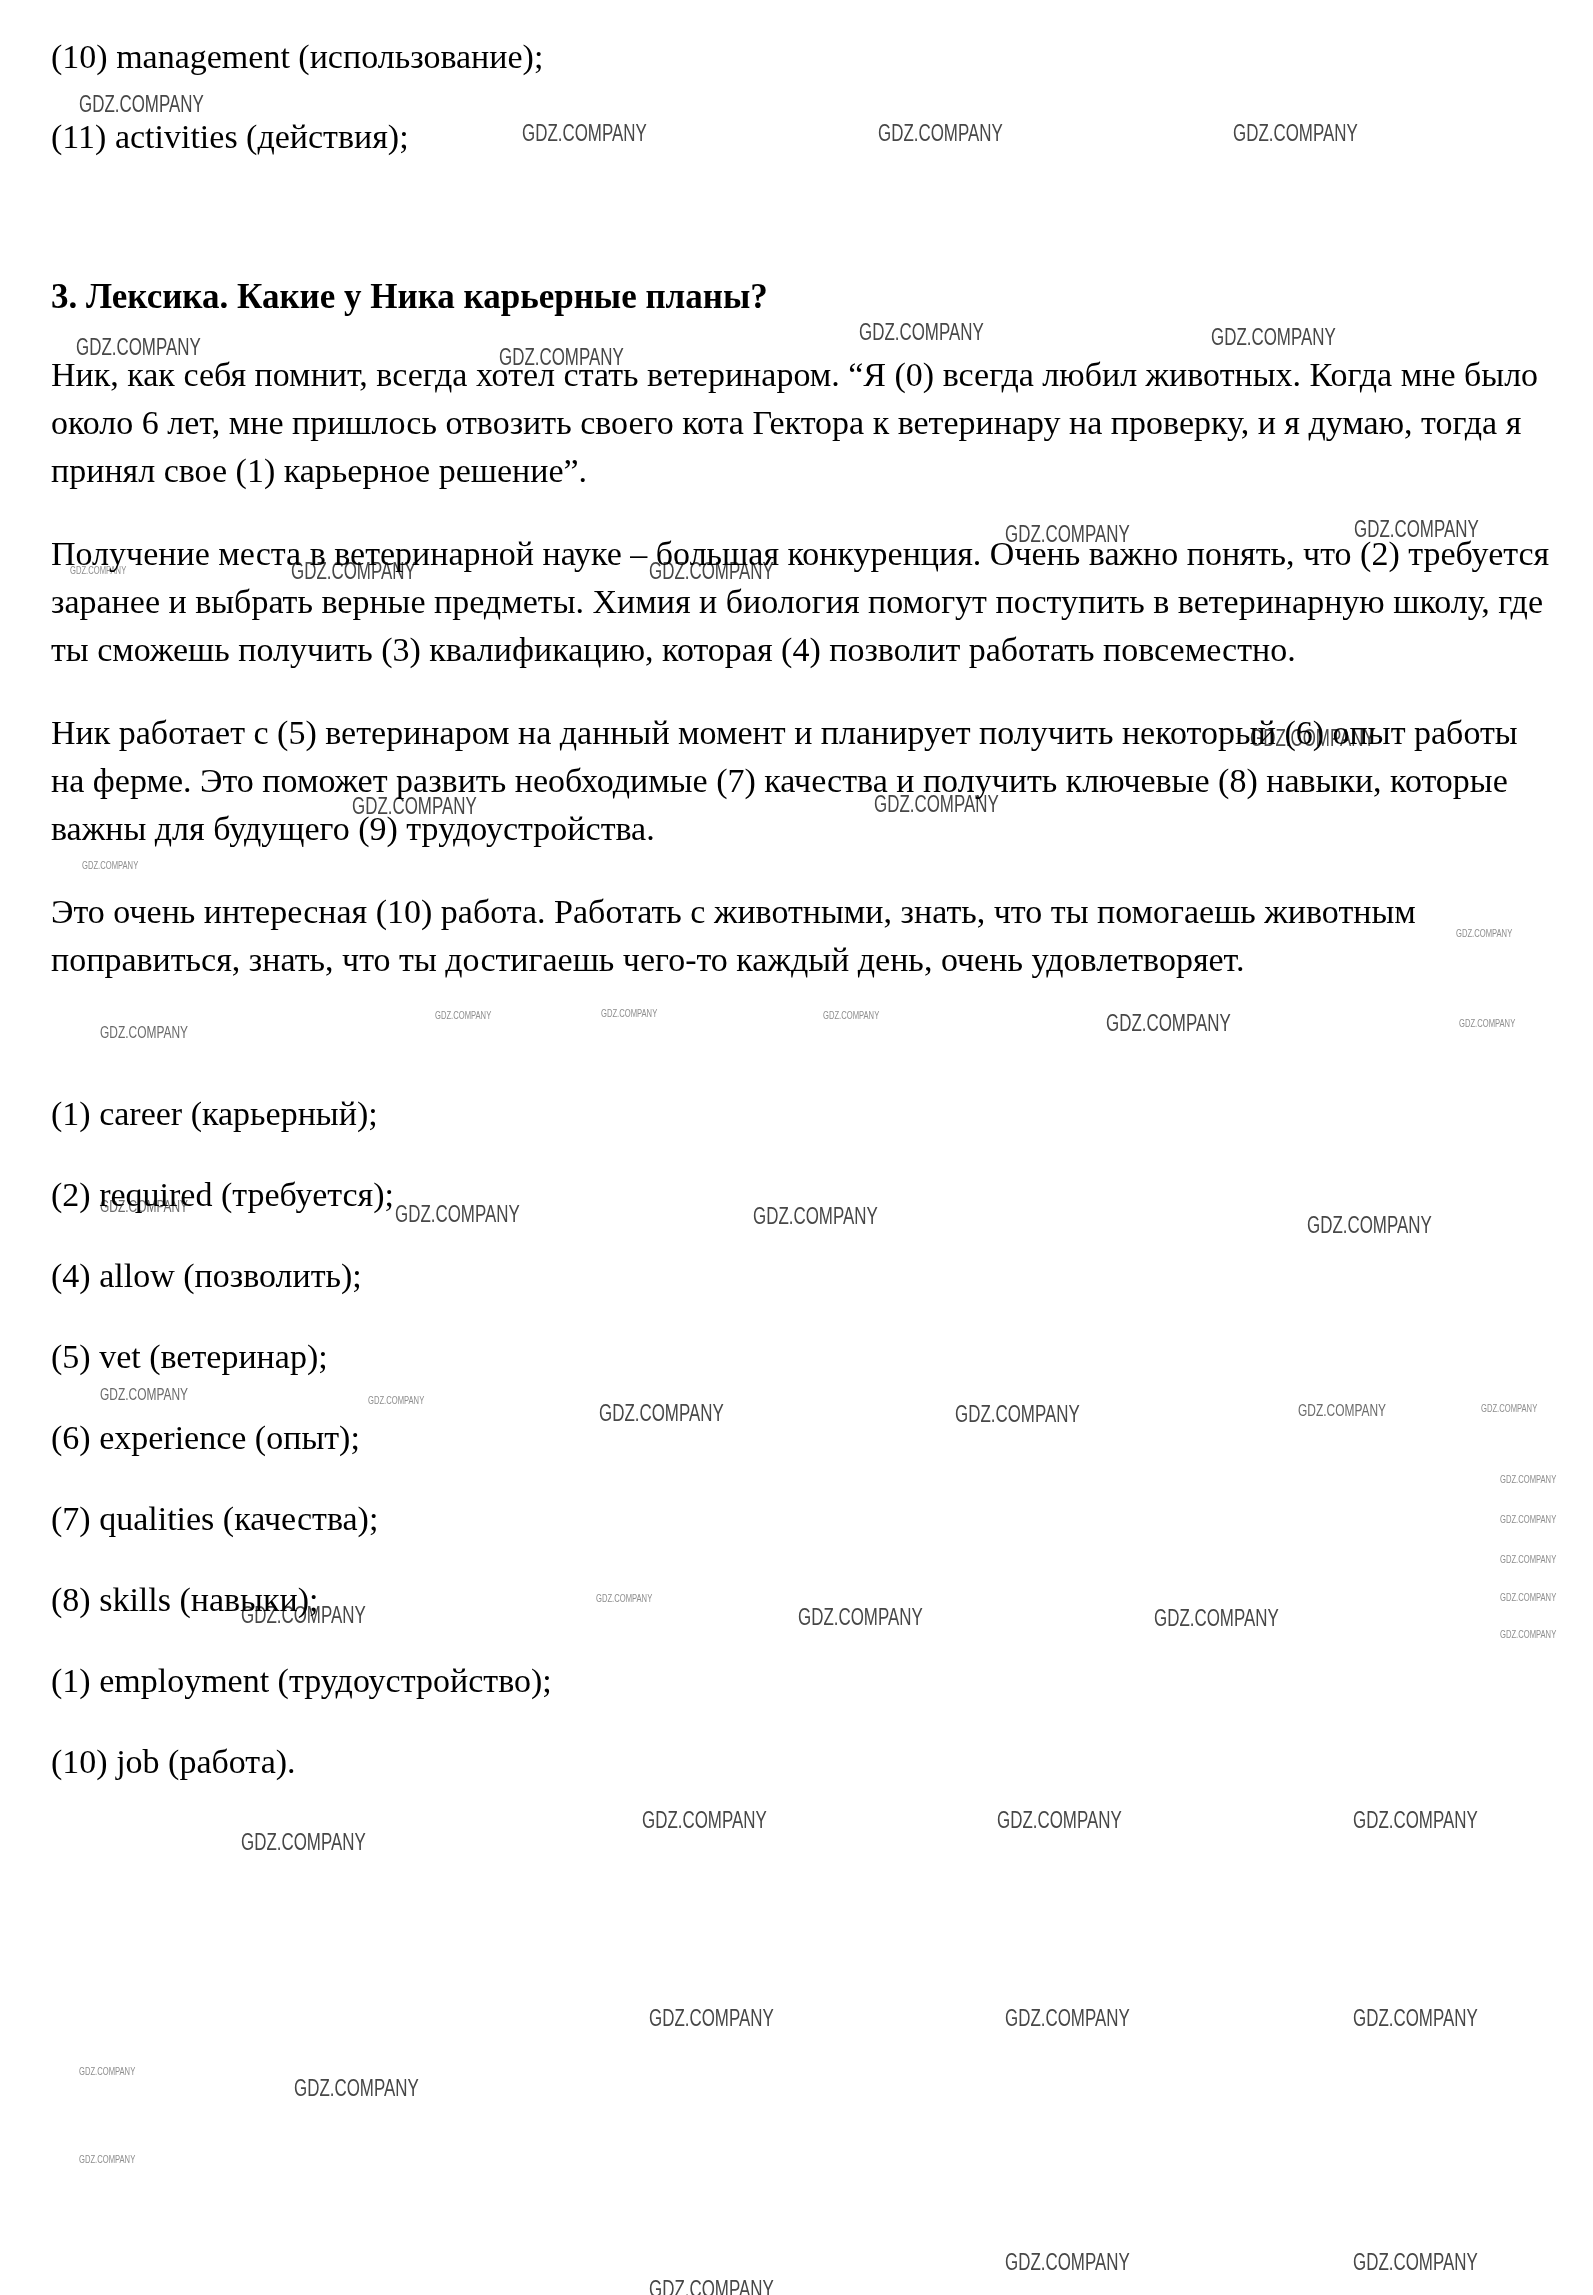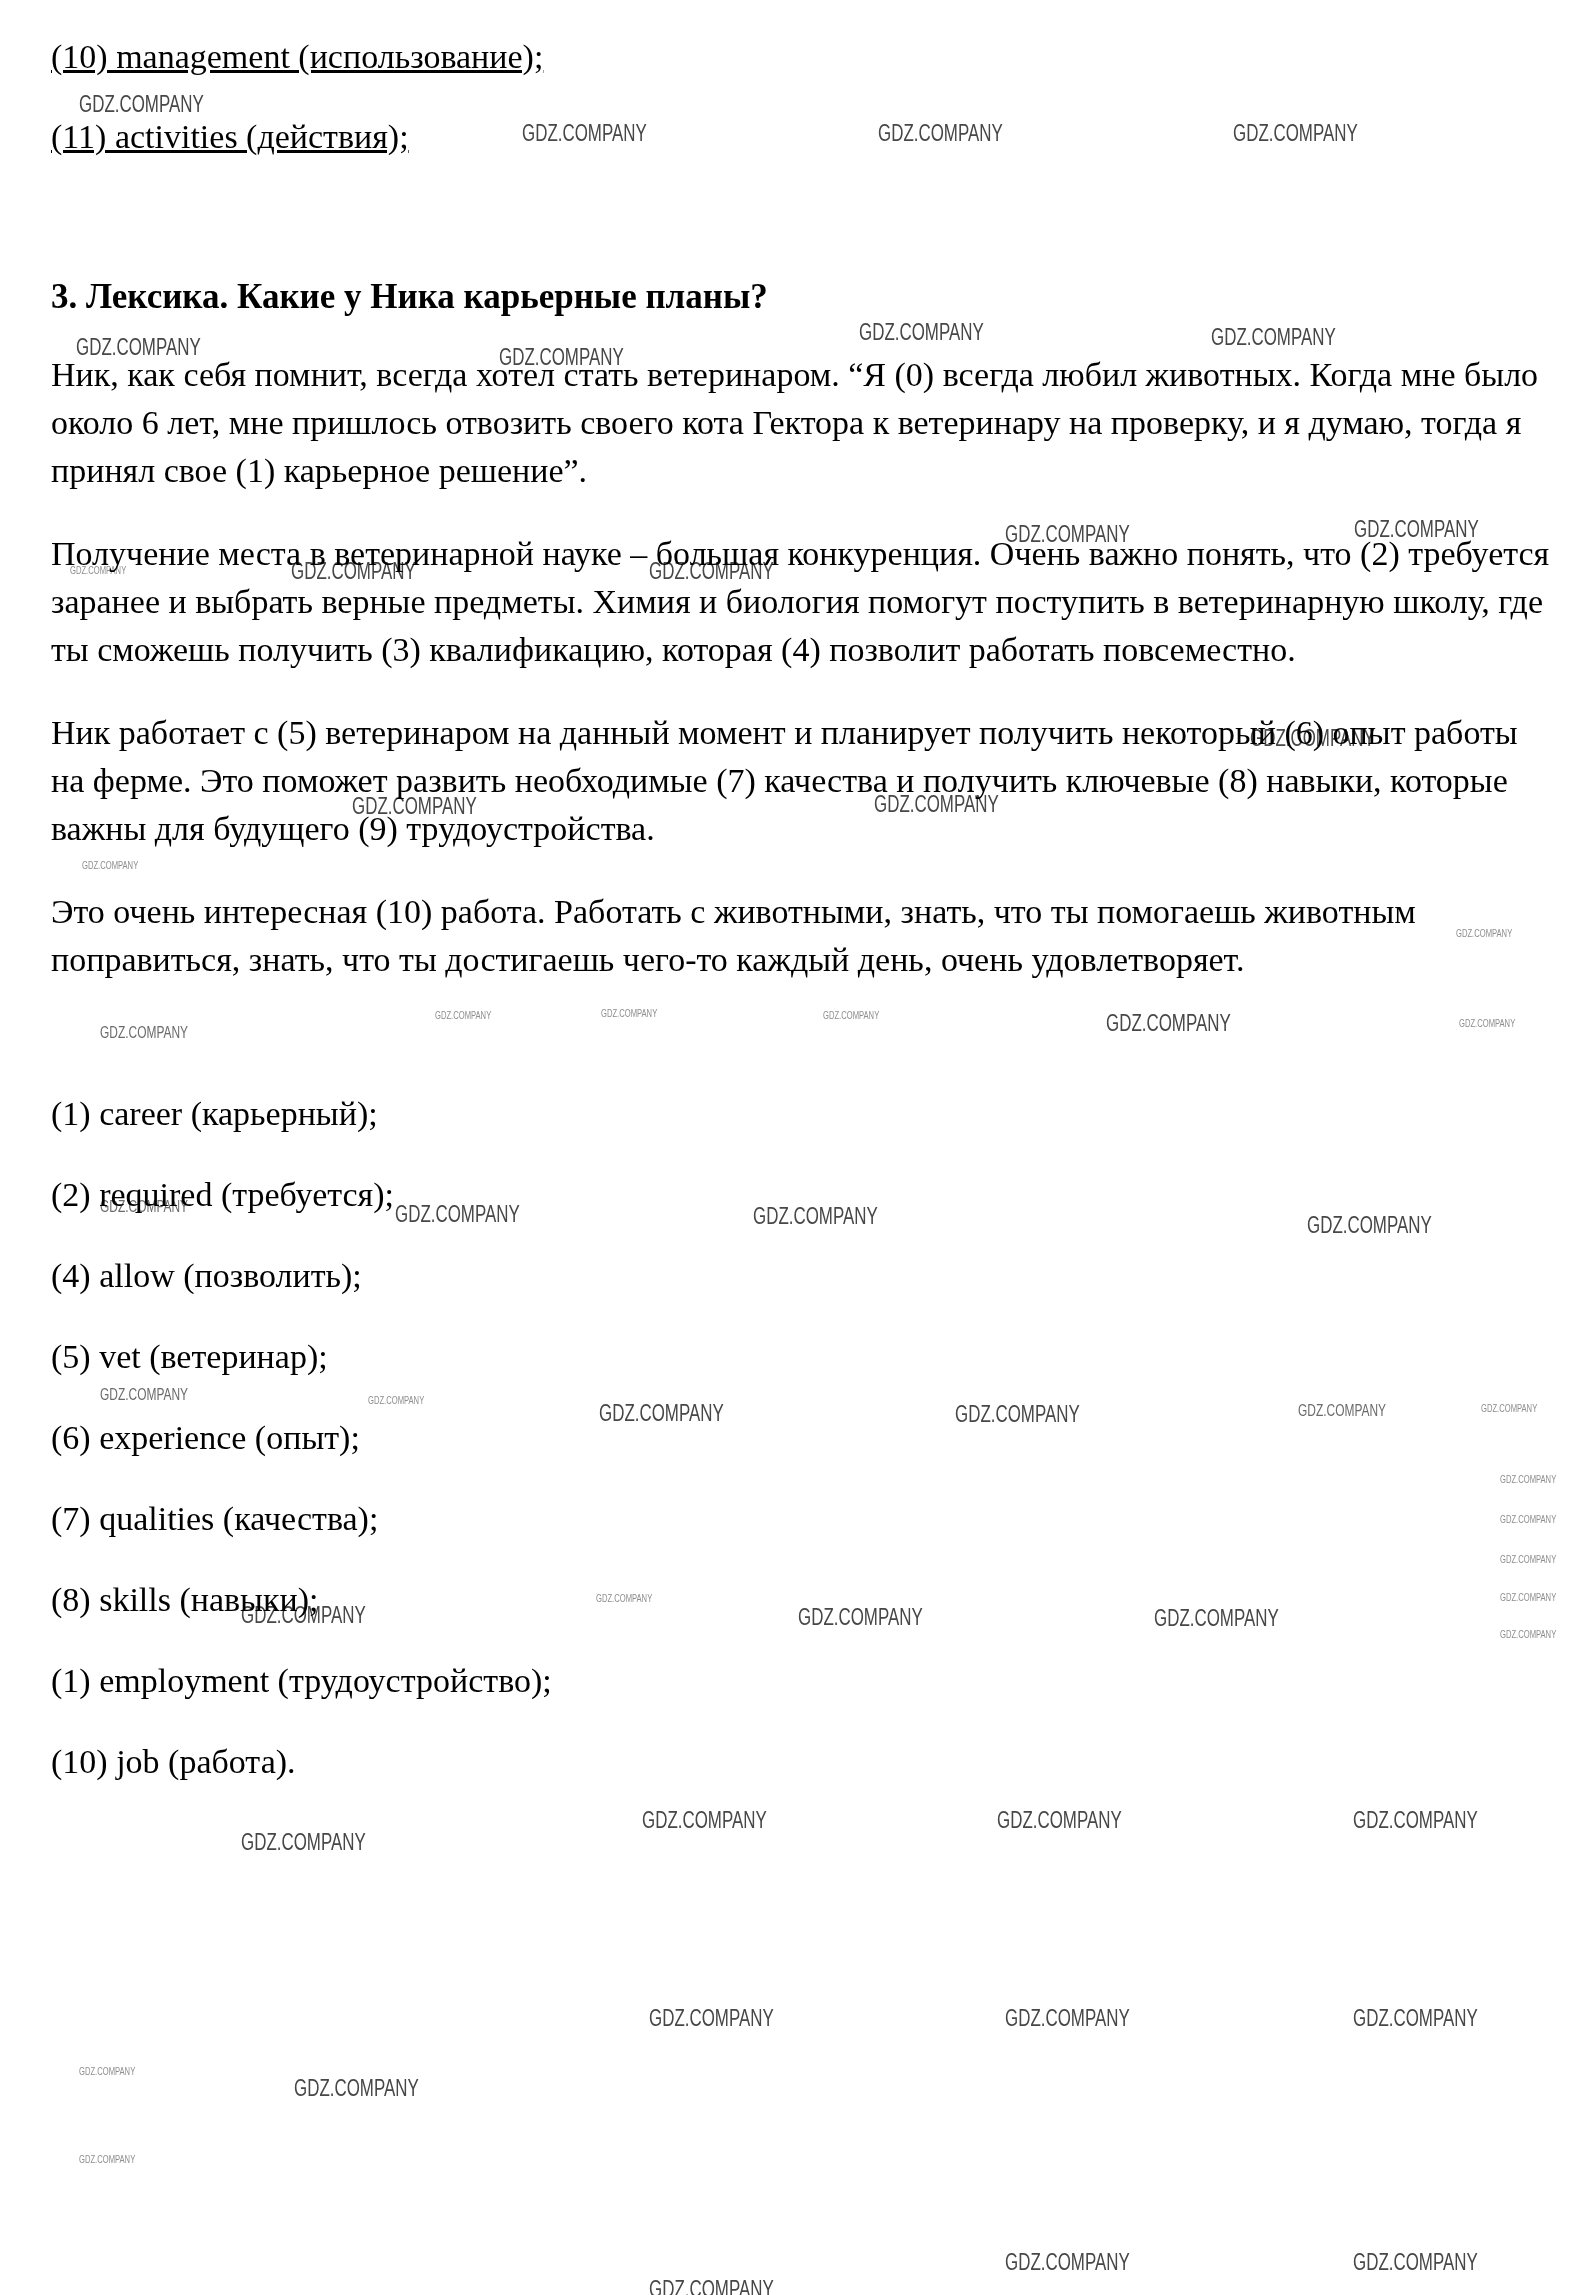--- a/index.html
+++ b/index.html
@@ -14,21 +14,21 @@
   }
   .content{
     position:absolute;
     left:51px;
     top:33px;
     width:1507px;
     z-index:1;
     font-size:34px;
     line-height:48px;
   }
-  .intro-item{margin-bottom:32px;text-decoration:underline;}
+  .intro-item{margin-bottom:32px;}
   .heading{
     font-weight:bold;
     font-size:35px;
     line-height:45px;
     margin:113px 0 32px 0;
   }
   .task{
     font-weight:bold;
     margin-bottom:35px;
   }

